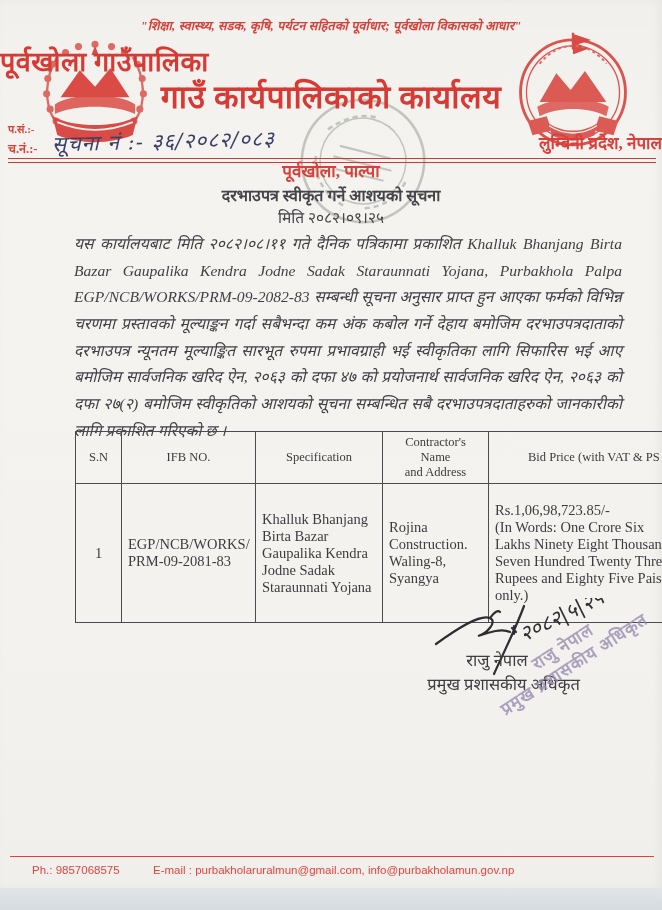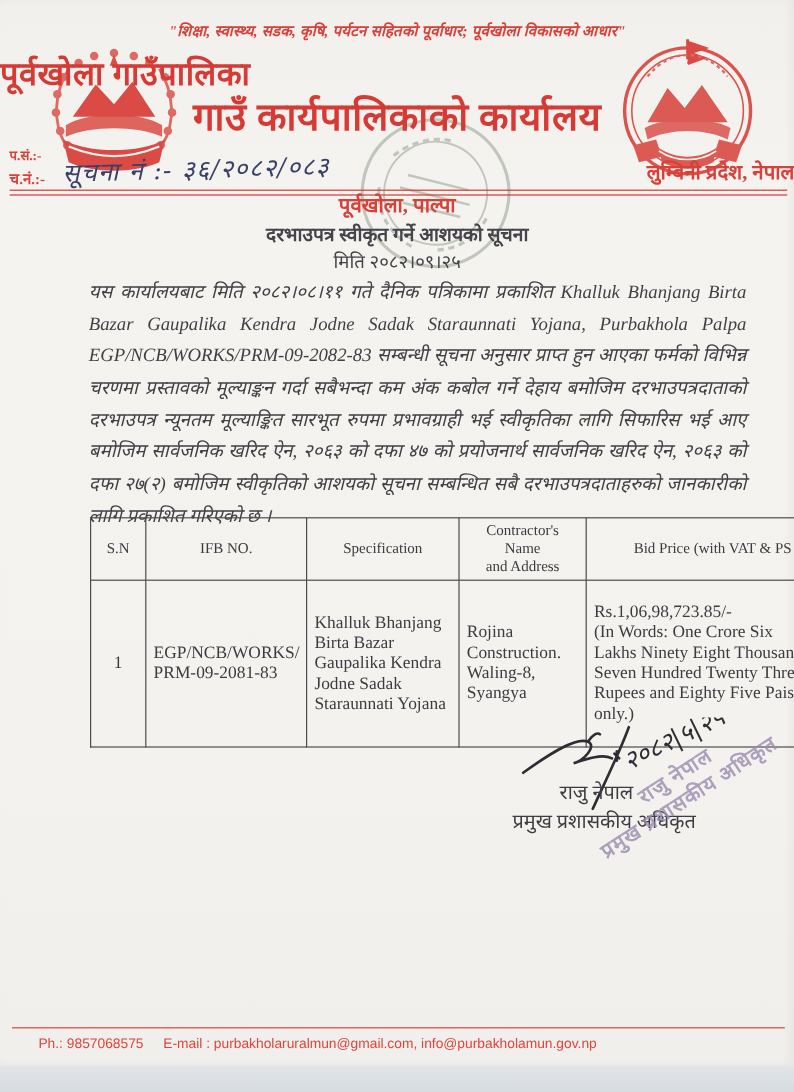--- a/index.html
+++ b/index.html
@@ -82,21 +82,21 @@
     left:468px;top:700px;width:240px;
     color:#9a8db1;opacity:.8;font-weight:bold;
     transform:rotate(-33deg);transform-origin:left center;
     font-size:17px;line-height:1.25;text-align:center;letter-spacing:1px;
   }
 
   
   .foot-rule{left:10px;top:856px;width:644px;border-top:1.7px solid #df413b;}
   .foot-item{top:864px;font-size:11.5px;color:#e0443e;font-family:"Liberation Sans", sans-serif;}
   .foot-phone{left:18px;margin-left:14px;}
-  .foot-email{left:136px;text-align:right;}
+  .foot-email{left:153px;text-align:right;}
   .foot-web{left:477px;}
 </style>
 </head>
 <body>
 
 <div class="paper">
 
   <div class="abs slogan">"शिक्षा, स्वास्थ्य, सडक, कृषि, पर्यटन सहितको पूर्वाधार; पूर्वखोला विकासको आधार"</div>
 
   <svg class="abs" style="left:36px;top:36px;" width="118" height="118" viewBox="0 0 100 100">

